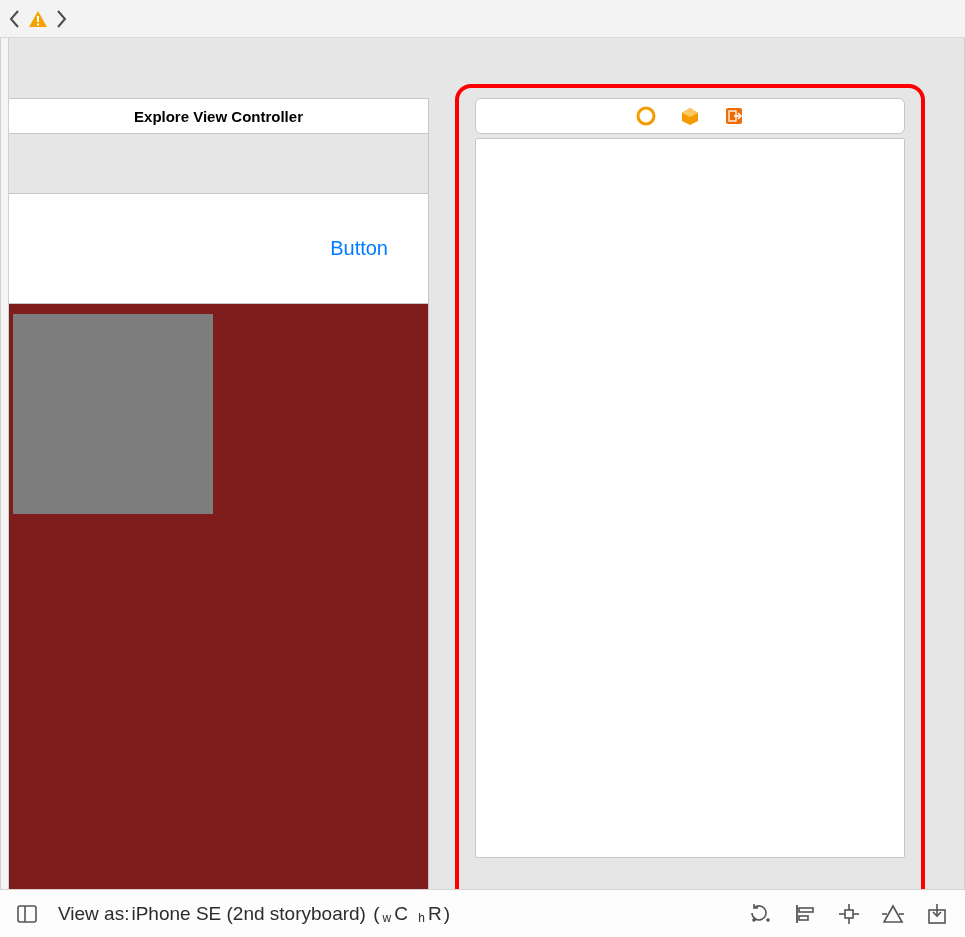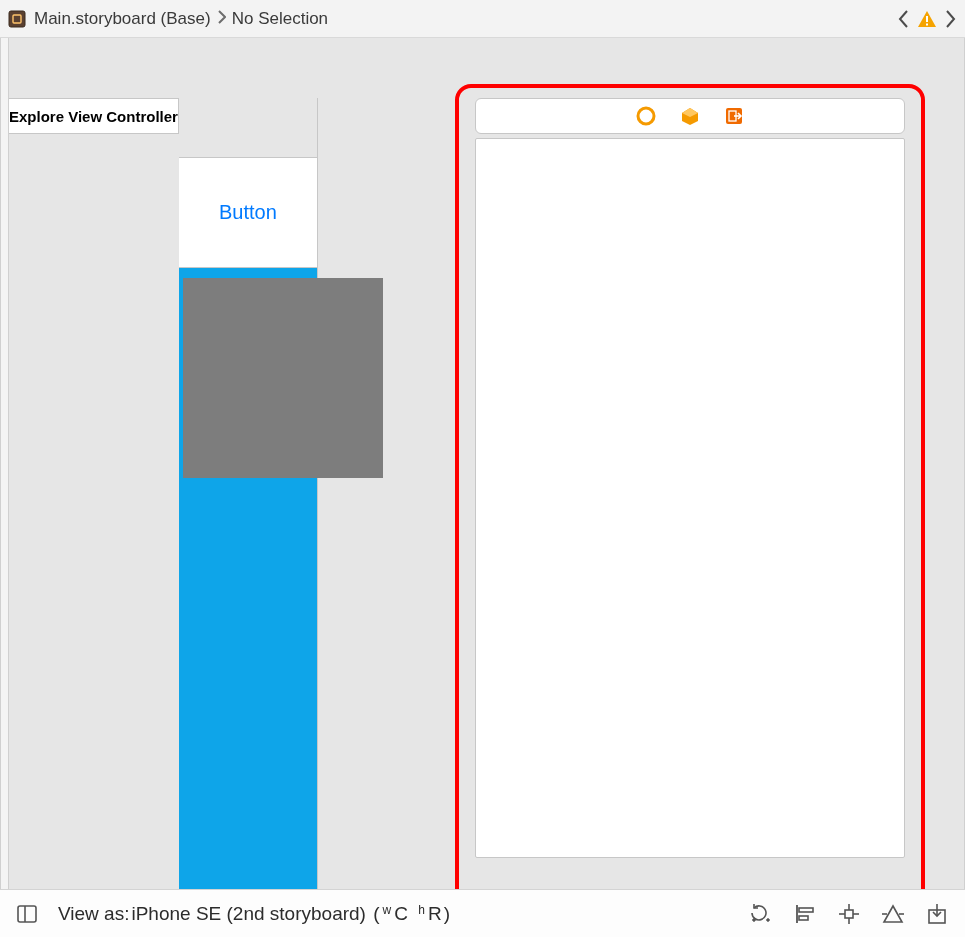--- a/index.html
+++ b/index.html
@@ -34,31 +34,31 @@
     overflow:hidden;
   }
   .left-gutter {
     position:absolute; left:0; top:0; bottom:0; width:8px;
     background:#f4f4f4; border-right:1px solid #d0d0d0;
   }
 
   
   .scene1 {
     position:absolute; left:8px; top:60px; width:420px;
-    display:flex; flex-direction:row;
+    display:flex; flex-direction:column;
   }
   .scene-titlebar {
     height:36px; background:#fff;
     border:1px solid #c7c7c7; border-left:none;
     display:flex; align-items:center; justify-content:center;
     font-weight:700; font-size:15px;
   }
   .scene-body {
     border:1px solid #c7c7c7; border-top:none; border-left:none;
-    height:796px; background:#0ea5e9; position:relative;
+    height:796px; background:#7f1d1d; position:relative;
   }
   .header-grey-strip { height:60px; background:#e6e6e6; border-bottom:1px solid #c7c7c7;}
   .button-row {
     height:110px; background:#fff; border-bottom:1px solid #c7c7c7;
     display:flex; align-items:center; justify-content:flex-end;
     padding:0 40px;
   }
   .ui-button {
     font-size:20px; color:#007aff; background:none; border:none; cursor:pointer;
   }
@@ -82,47 +82,30 @@
   }
   .vc-icon { width:20px; height:20px; display:inline-block; }
 
   
   .bottom-bar {
     height:48px; background:#fdfdfd; border-top:1px solid #d4d4d4;
     display:flex; align-items:center; padding:0 16px; justify-content:space-between;
   }
   .bottom-left { display:flex; align-items:center; gap:20px;}
   .doc-outline-btn { width:22px; height:22px; }
-  .view-as { font-size:19px; color:#2c2c2c; display:flex; align-items:flex-start; gap:2px;}
+  .view-as { font-size:19px; color:#2c2c2c; display:flex; align-items:flex-end; gap:2px;}
   .view-as .sub { font-size:12px; padding:0 1px;}
   .bottom-right { display:flex; align-items:center; gap:20px;}
   .bb-btn { width:24px; height:24px; display:inline-flex; align-items:center; justify-content:center;}
   .bb-btn svg { stroke:#555; }
 </style>
 </head>
 <body>
 
 <div class="nav-bar">
-  <div class="nav-left">
-    <span class="file-icon">
-      <svg viewBox="0 0 18 18">
-          <rect x="1" y="1" width="16" height="16" rx="2" fill="#5a4030" stroke="#3b2a1e"></rect>
-          <rect x="5" y="5" width="8" height="8" rx="1" fill="none" stroke="#ffc46b" stroke-width="1.4"></rect>
-        </svg>
-    </span>
-    <div class="breadcrumb">
-      <span>Main.storyboard (Base)</span>
-      <span class="bc-sep">
-        <svg width="9" height="14" viewBox="0 0 9 14">
-            <polyline points="2,1 8,7 2,13" fill="none" stroke="#6d6d6d" stroke-width="2"></polyline>
-          </svg>
-      </span>
-      <span>No Selection</span>
-    </div>
-  </div>
   <div class="nav-right">
     <span class="nav-arrow">
       <svg width="12" height="20" viewBox="0 0 12 20">
           <polyline points="9,2 2,10 9,18" fill="none" stroke-width="2"></polyline>
         </svg>
     </span>
     <span class="warn-icon">
       <svg viewBox="0 0 20 20">
           <polygon points="10,2 19,18 1,18" fill="#f5a300"></polygon>
           <rect x="9" y="7" width="2" height="6" fill="#fff"></rect>

